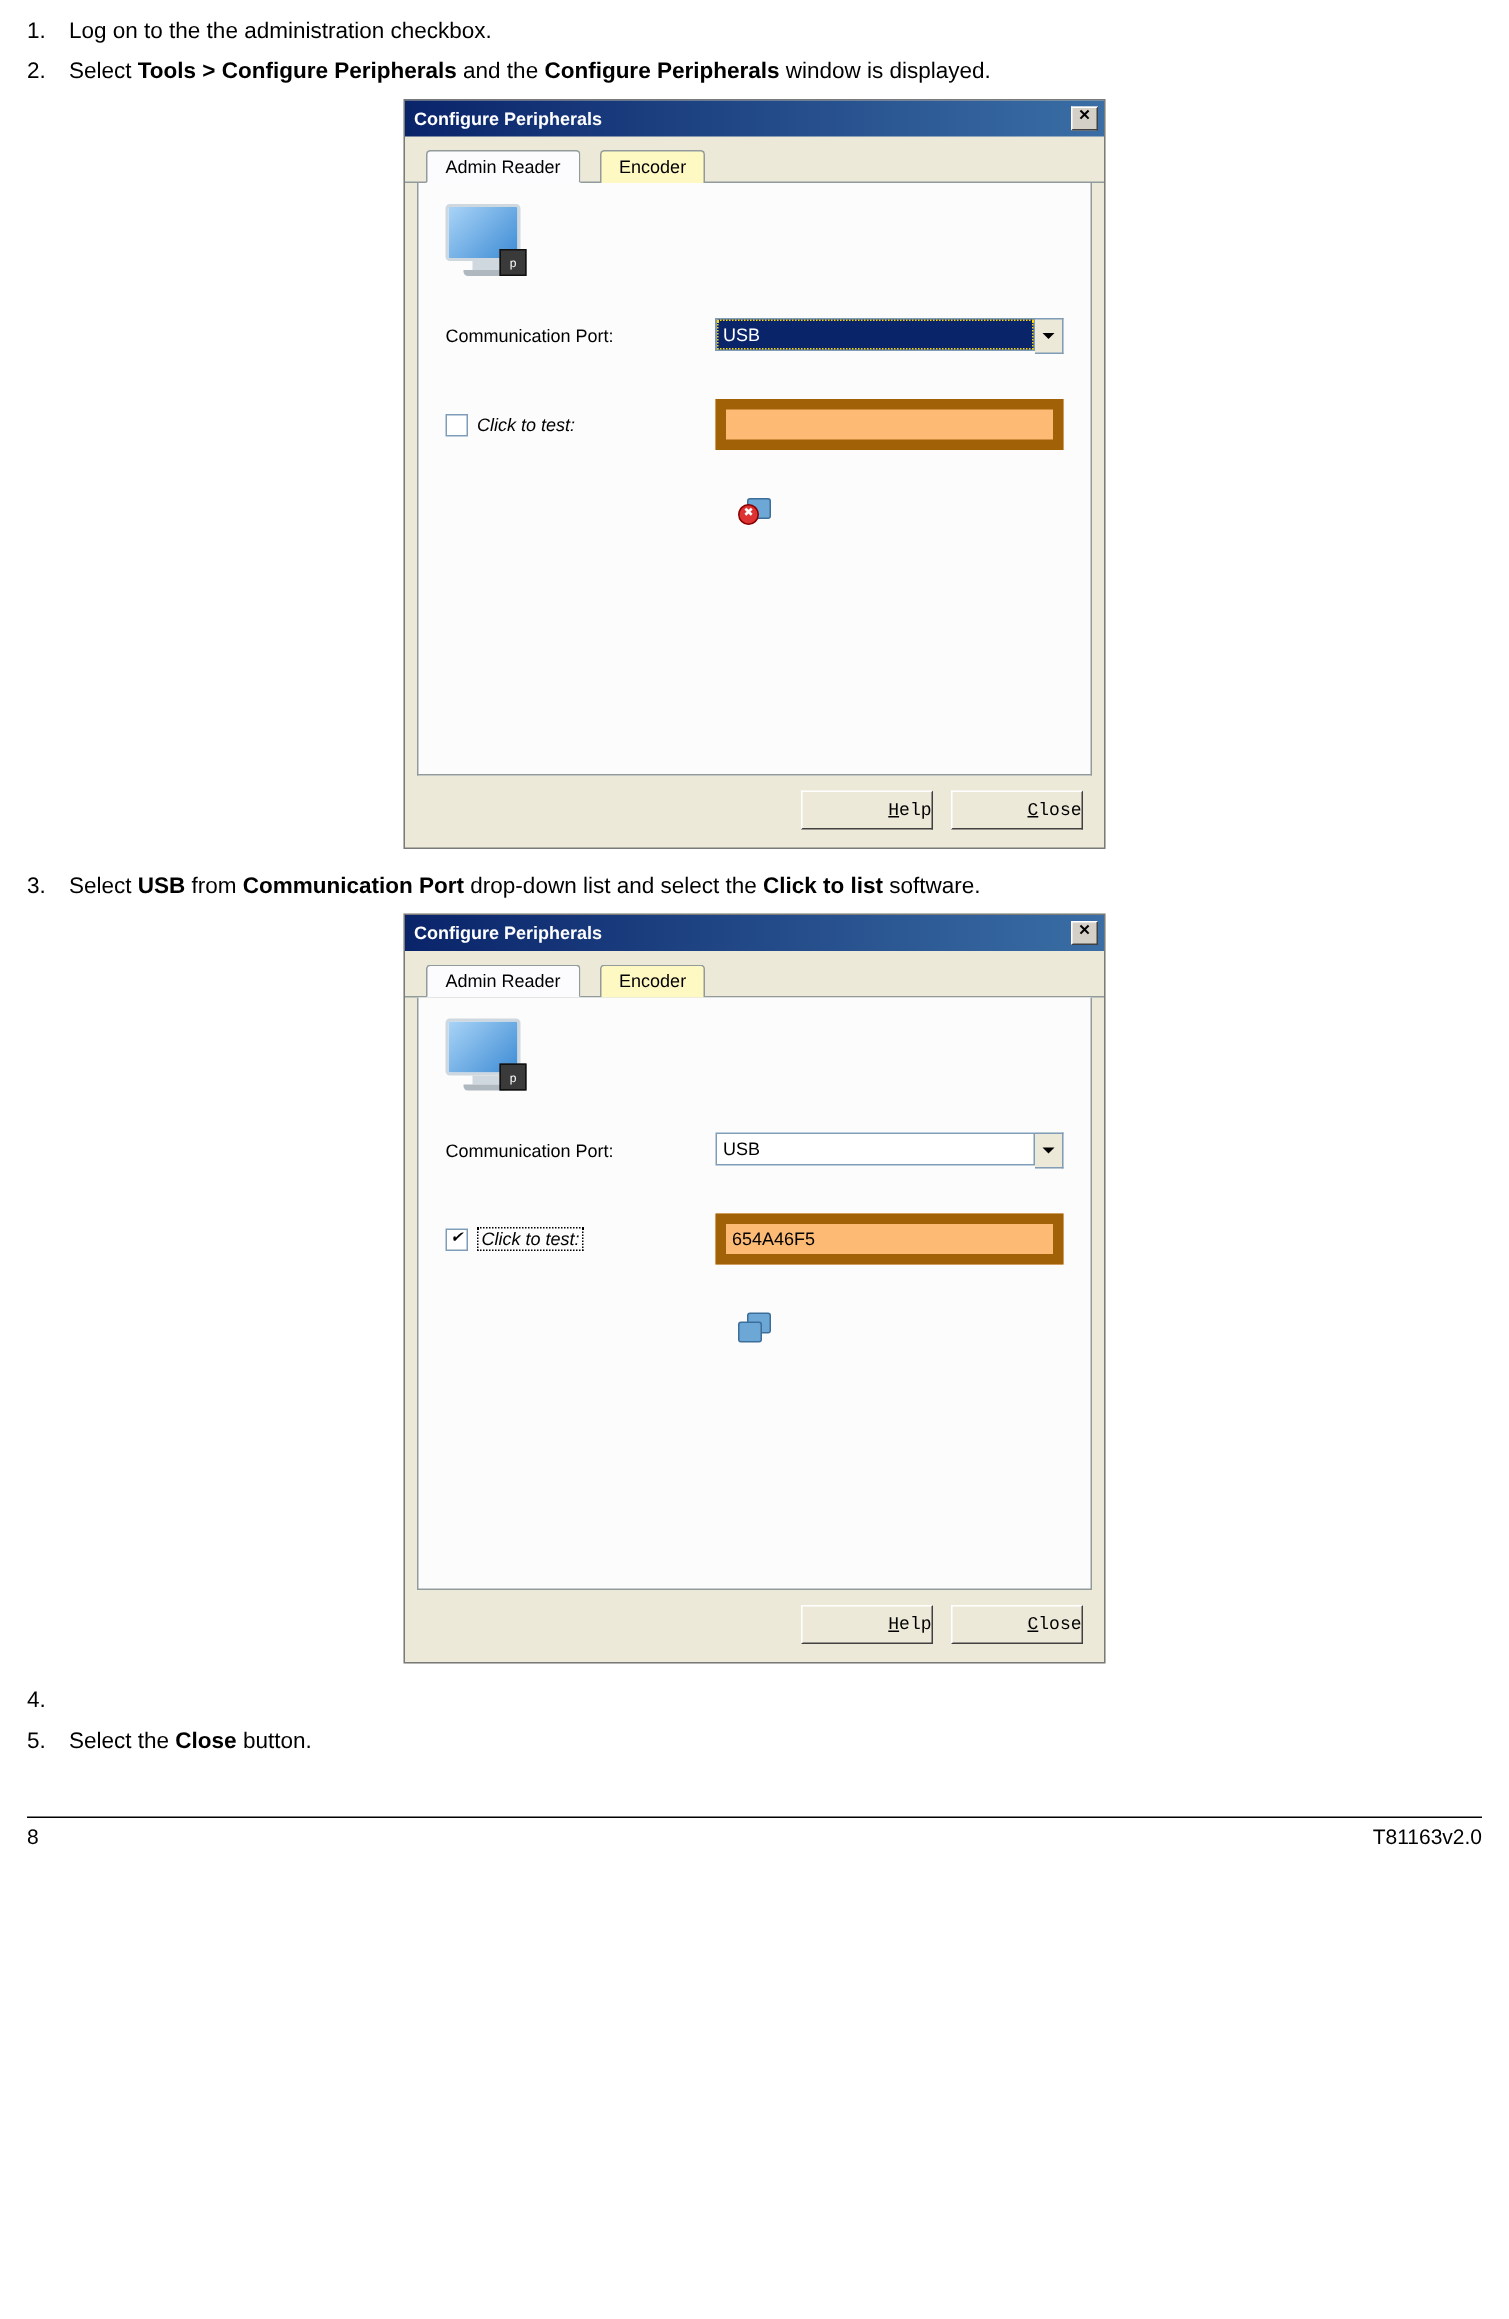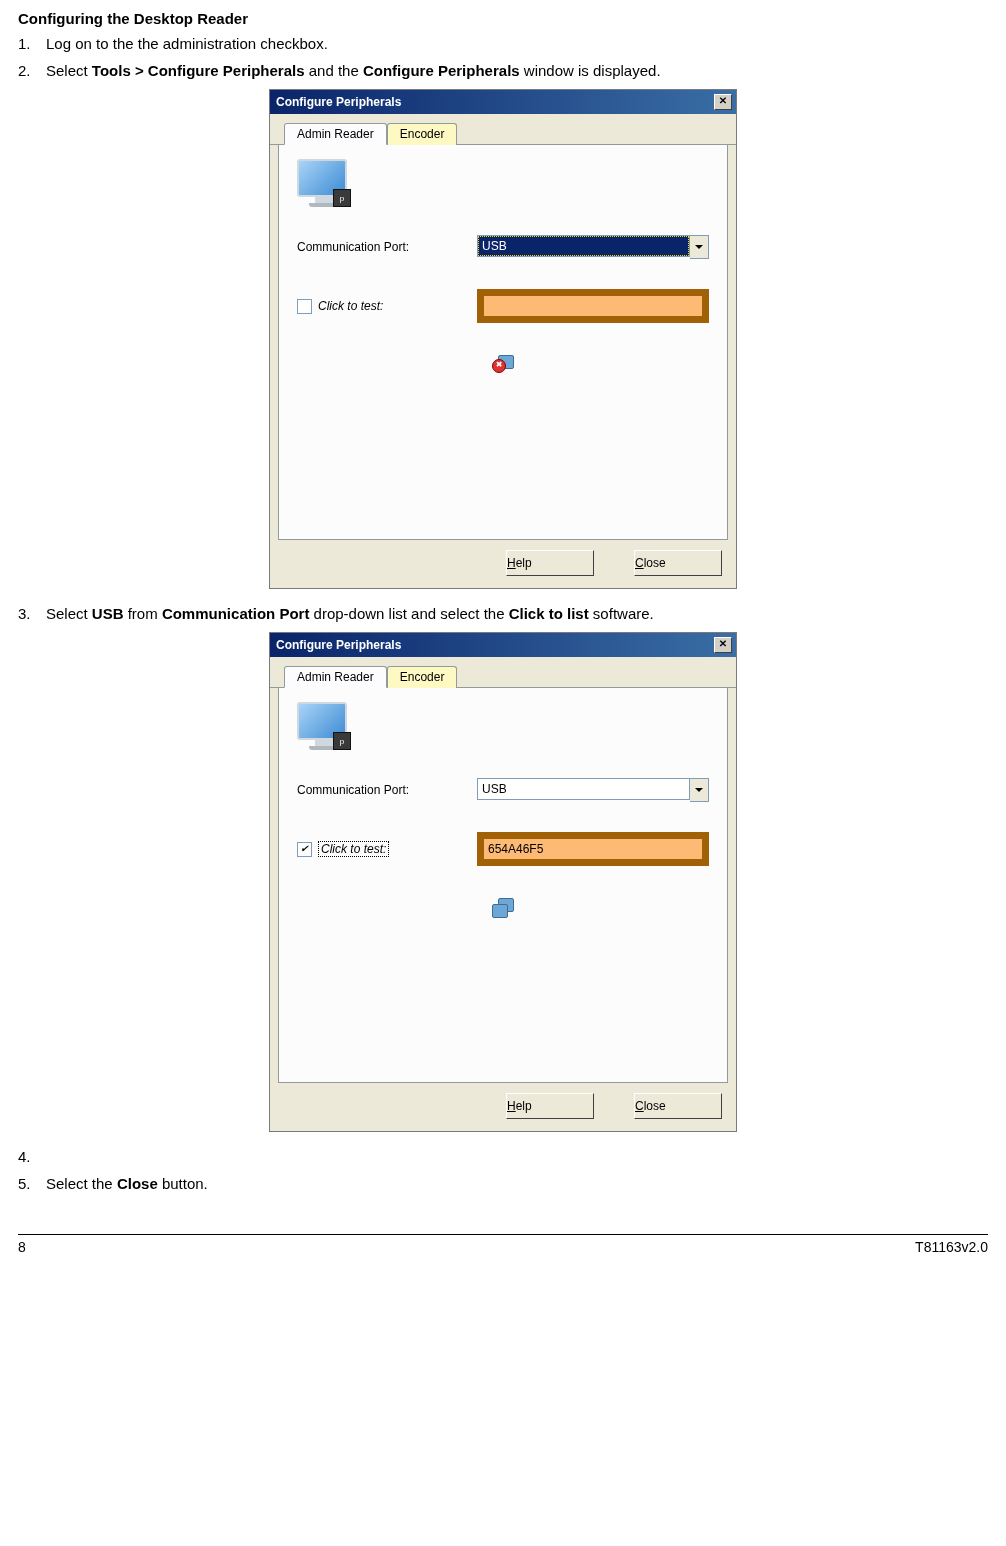--- a/index.html
+++ b/index.html
@@ -67,21 +67,21 @@
     color: #000;
     font-size: 10px;
     line-height: 12px;
     text-align: center;
     font-family: Arial;
   }
   .tabstrip {
     display: flex;
     padding: 8px 8px 0 14px;
     border-bottom: 1px solid #919b9c;
-    gap: 0;
+    gap: 13px;
   }
   .tab {
     padding: 3px 12px;
     border: 1px solid #919b9c;
     border-bottom: none;
     background: #fef9c3;
     position: relative;
     top: 1px;
     border-radius: 3px 3px 0 0;
   }
@@ -224,40 +224,39 @@
     color:#fff;font-size:8px;line-height:10px;text-align:center;
   }
   .button-row {
     display:flex;justify-content:flex-end;gap:12px;
     padding:10px 14px 12px 0;
   }
   .wbtn {
     min-width:86px;height:24px;
     background:#ece9d8;border:1px solid #404040;
     border-top-color:#fff;border-left-color:#fff;
-    font-size:12px;font-family:Liberation Sans, sans-serif;
-    display:flex;align-items:center;justify-content:flex-start;margin-left:28px;
+    font-size:12px;font-family:Liberation Mono, monospace;
+    display:flex;align-items:center;justify-content:flex-end;
   }
   .underline-first::first-letter { text-decoration: underline; }
 
   .footer {
     border-top: 1px solid #000;
     margin-top: 40px;
     display:flex;
     justify-content:space-between;
     padding-top:4px;
     font-size:14px;
   }
 </style>
 </head>
 <body>
 
 <div class="page">
 
-  <div class="heading">Configuring the Desktop Reader</div>
 
   <div class="step">
     <div class="step-num">1.</div>
     <div class="step-text">Log on to the the administration checkbox.</div>
   </div>
 
   <div class="step">
     <div class="step-num">2.</div>
     <div class="step-text">
       <span>Select </span><span class="bold">Tools &gt; Configure Peripherals</span><span> and the </span><span class="bold">Configure Peripherals</span><span> window is displayed.</span>

